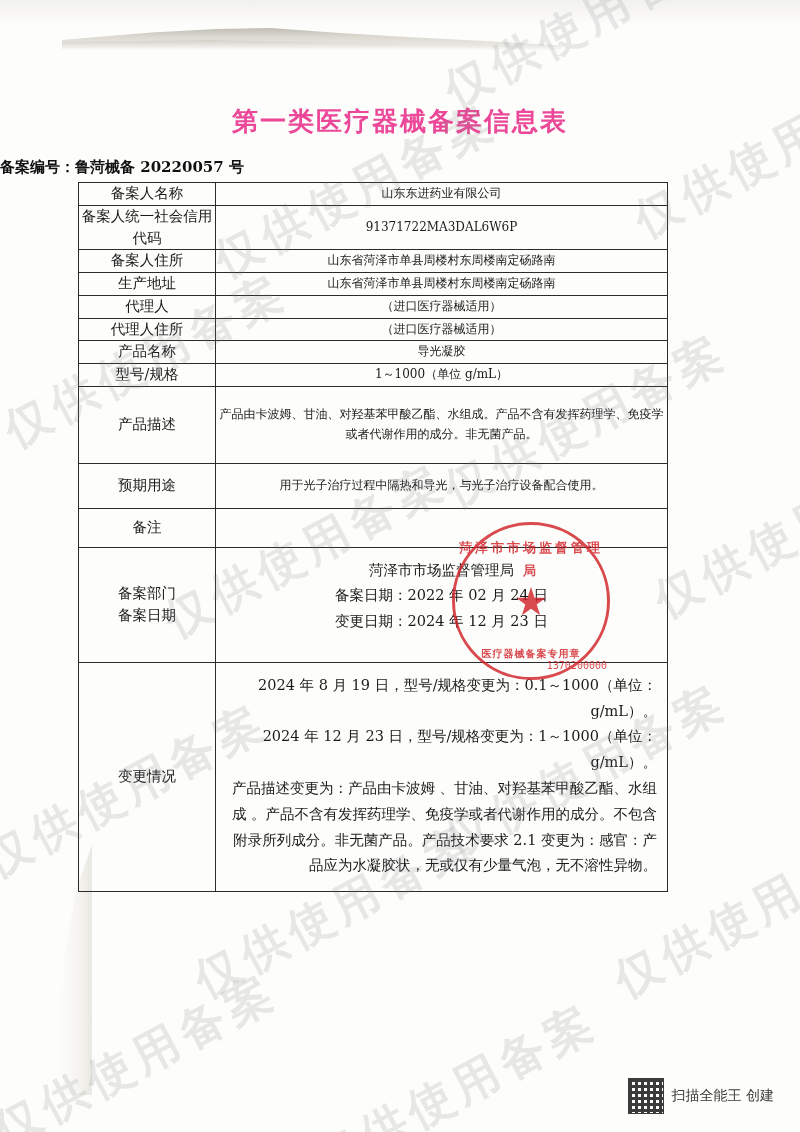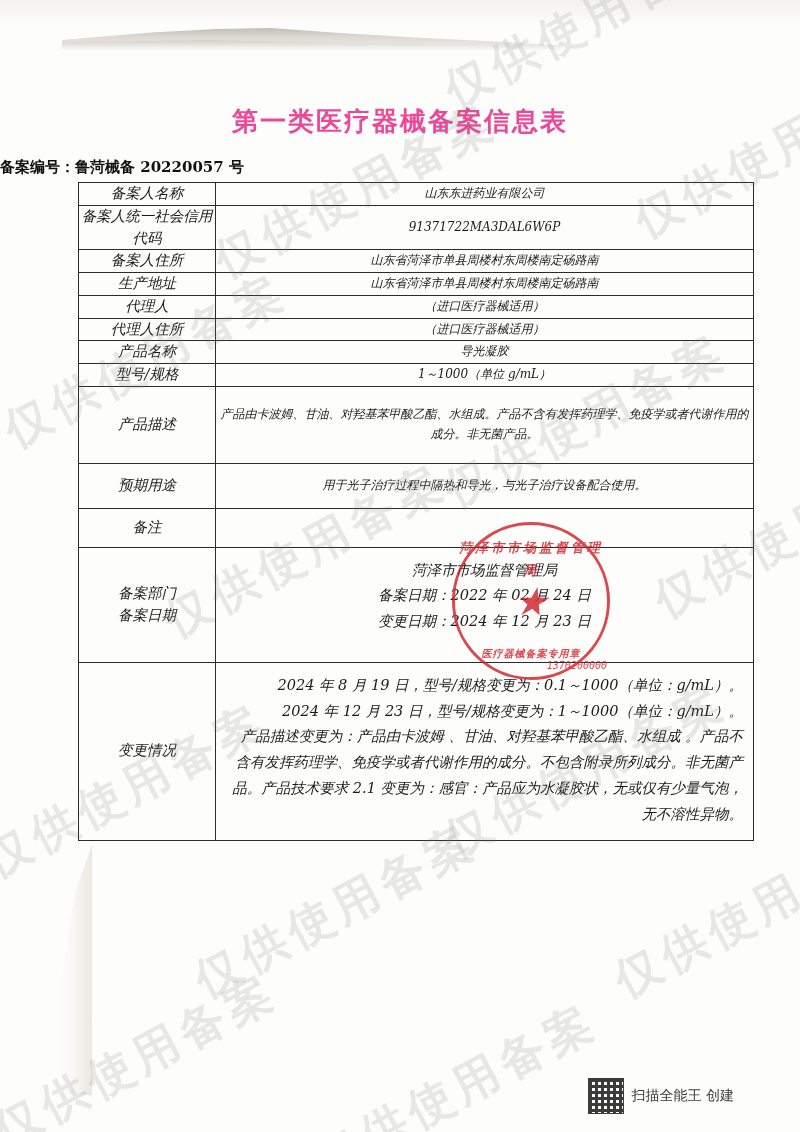--- a/index.html
+++ b/index.html
@@ -108,25 +108,24 @@
     width: 720px;
     font-size: 15px;
     font-weight: 700;
     color: #111;
   }
 
   table.info {
     position: absolute;
     left: 78px;
     top: 182px;
-    width: 676px;
+    width: 590px;
     border-collapse: collapse;
     table-layout: fixed;
     background: transparent;
-    font-style: italic;
   }
   table.info td {
     border: 1px solid #2b2b2b;
     padding: 0;
     vertical-align: middle;
   }
   td.label {
     width: 136px;
     text-align: center;
     font-size: 14.5px;
@@ -216,21 +215,21 @@
   
   .footer {
     position: absolute;
     left: 0;
     top: 1078px;
     width: 800px;
     display: flex;
     justify-content: flex-end;
     align-items: center;
     gap: 8px;
-    padding-right: 66px;
+    padding-right: 26px;
     box-sizing: border-box;
     z-index: 6;
     text-align: right;
   }
   .qr {
     width: 34px; height: 34px;
     background-image:
       linear-gradient(90deg,#1a1a1a 3px, transparent 3px),
       linear-gradient(180deg,#1a1a1a 3px, transparent 3px);
     background-size: 6px 6px, 6px 6px;

